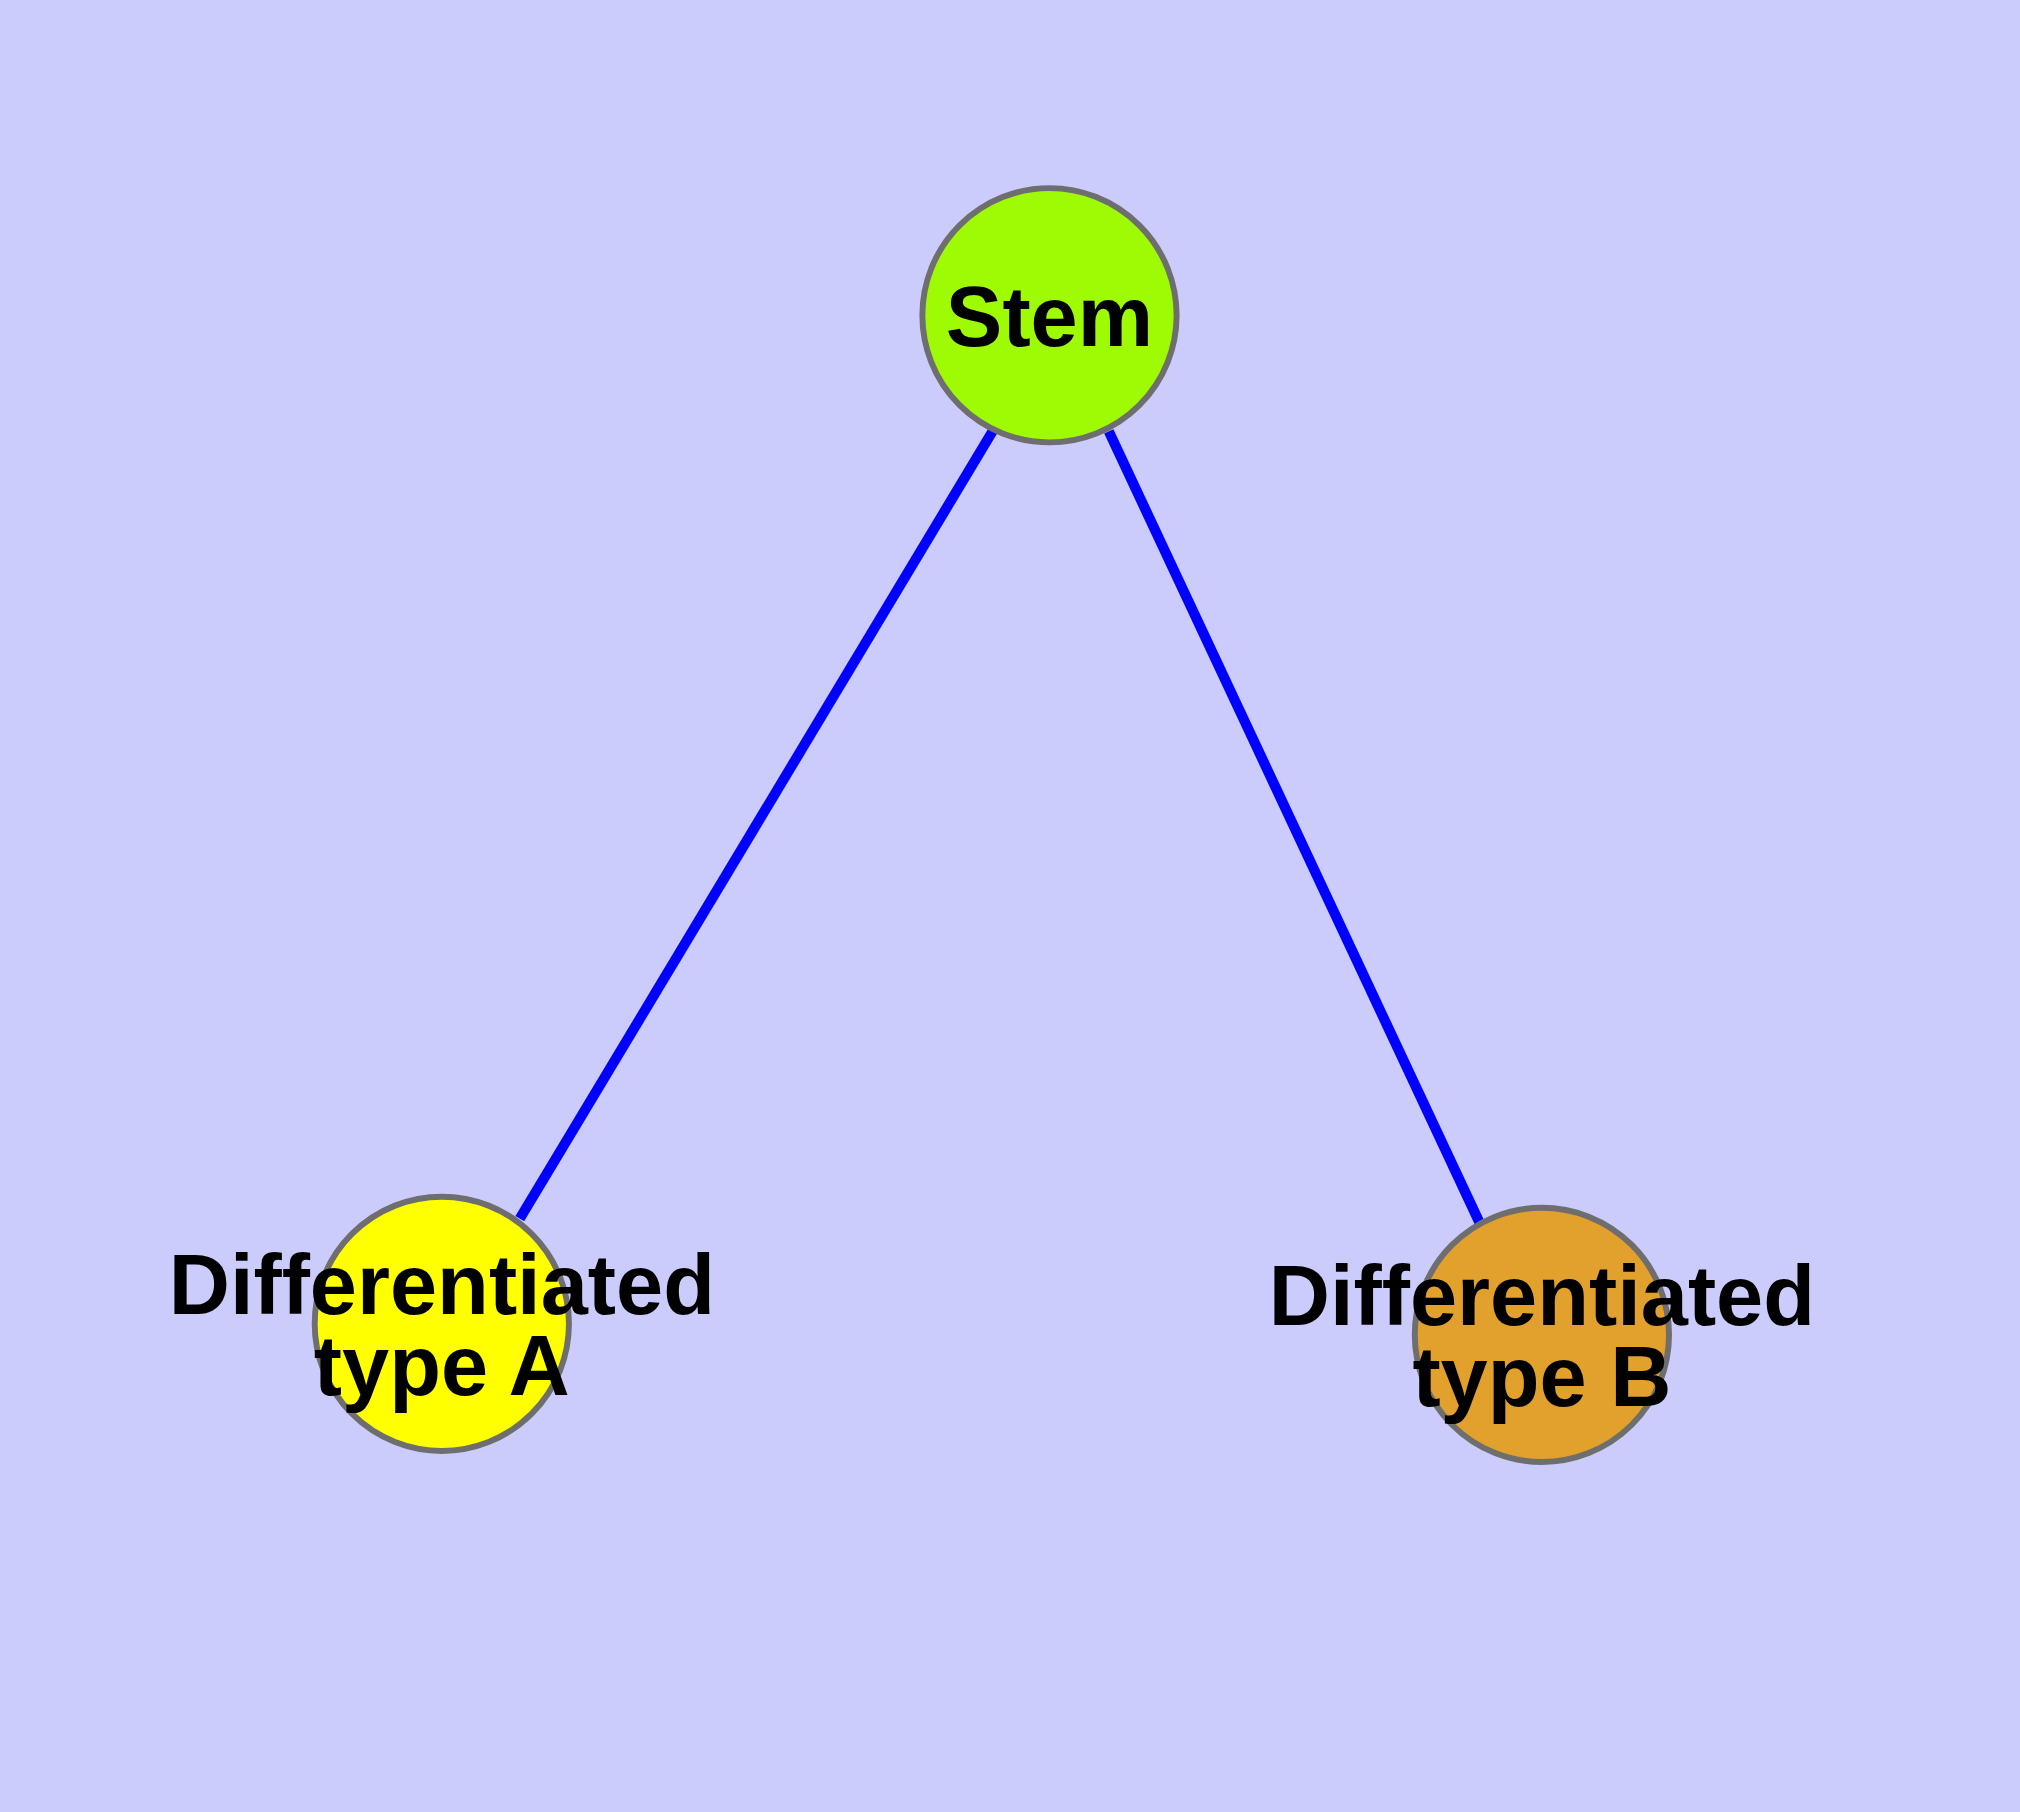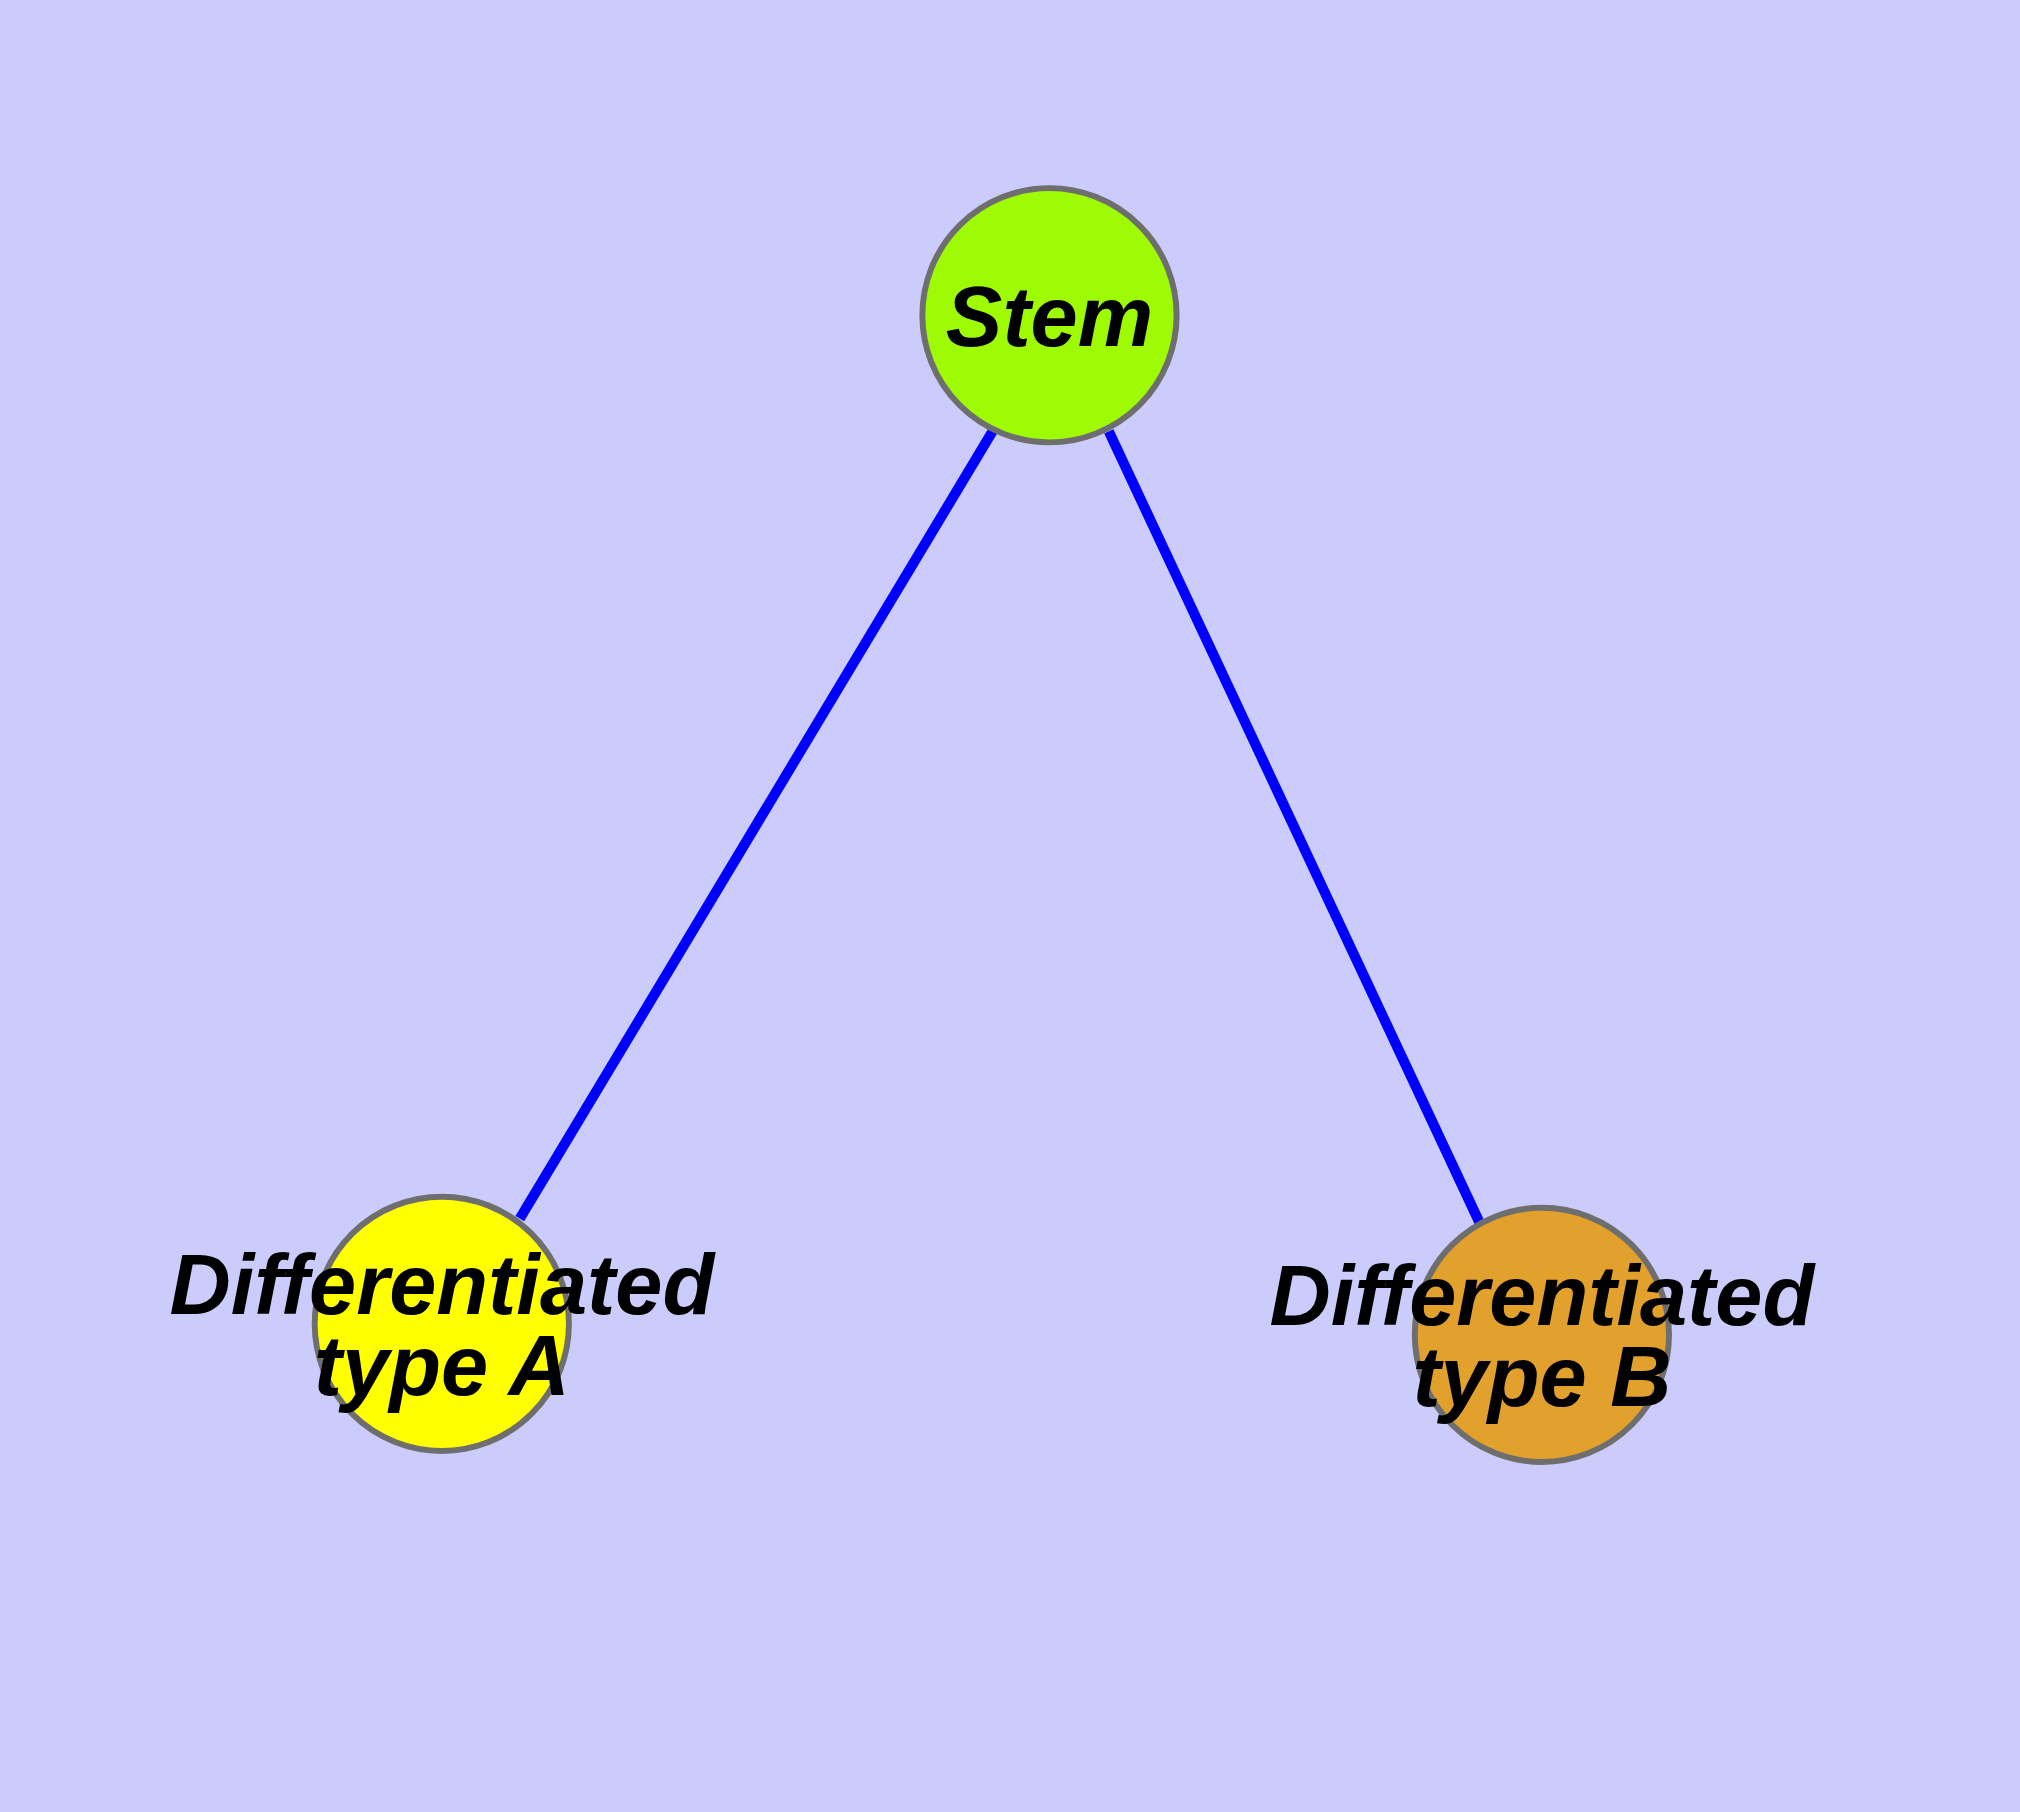--- a/index.html
+++ b/index.html
@@ -7,21 +7,20 @@
     padding: 0;
     background: #ccccfc;
   }
   #canvas {
     position: relative;
     width: 2021px;
     height: 1812px;
     background: #ccccfc;
     overflow: hidden;
     font-family: "Liberation Sans", sans-serif;
-    font-style: italic;
   }
   #graph-svg {
     position: absolute;
     top: 0;
     left: 0;
     width: 2021px;
     height: 1812px;
     display: block;
   }
   .edge-line {

